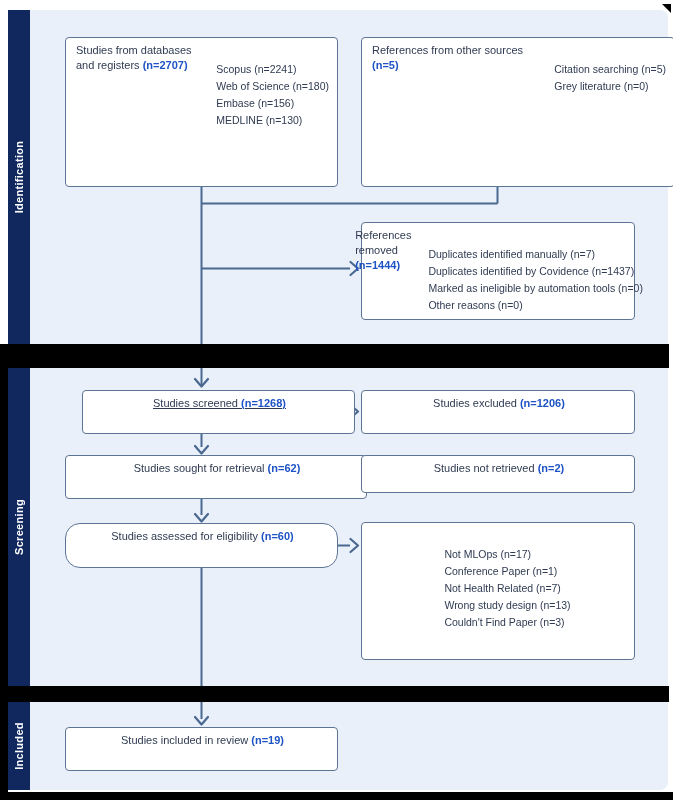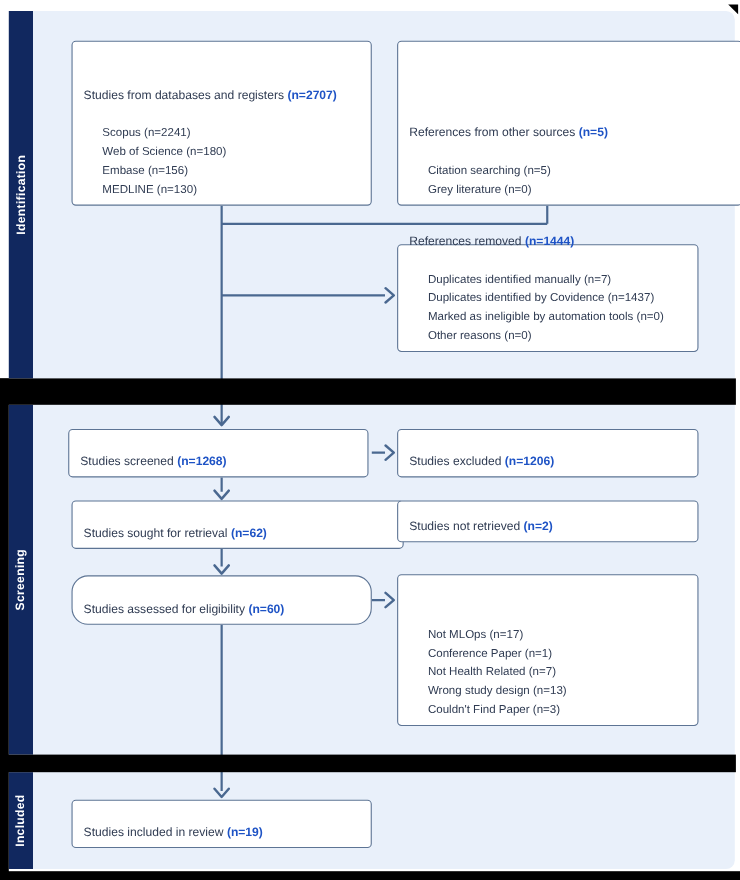--- a/index.html
+++ b/index.html
@@ -33,21 +33,21 @@
     letter-spacing: 0.3px;
     white-space: nowrap;
   }
   .connectors { position: absolute; left: 0; top: 0; z-index: 2; }
   .box {
     position: absolute;
     background: #ffffff;
     border: 1.5px solid #5d7494;
     border-radius: 4px;
     box-sizing: border-box;
-    display: flex; flex-direction: column; justify-content: flex-end;
+    display: flex; flex-direction: row; justify-content: center;
     padding: 5px 8px 5px 10px;
     color: #2f3b52;
     z-index: 3;
   }
   .heading { font-size: 11px; line-height: 15px; }
   .count { color: #1e53c5; font-weight: bold; }
   .items { margin-top: 18px; }
   .item { font-size: 10.5px; line-height: 17px; padding-left: 17px; white-space: nowrap; }
   .bar { position: absolute; background: #000000; z-index: 5; }
   .corner-mark {
@@ -111,21 +111,21 @@
   <div class="box" style="left:361px; top:222px; width:274px; height:98px;">
     <div class="heading"><span>References removed</span> <span class="count">(n=1444)</span></div>
     <div class="items">
       <div class="item">Duplicates identified manually (n=7)</div>
       <div class="item">Duplicates identified by Covidence (n=1437)</div>
       <div class="item">Marked as ineligible by automation tools (n=0)</div>
       <div class="item">Other reasons (n=0)</div>
     </div>
   </div>
 
-  <div class="box" style="left:62px; top:390px; width:273px; height:44px;">
+  <div class="box" style="left:82px; top:390px; width:273px; height:44px;text-decoration:underline;">
     <div class="heading"><span>Studies screened</span> <span class="count">(n=1268)</span></div>
   </div>
 
   <div class="box" style="left:361px; top:390px; width:274px; height:44px;">
     <div class="heading"><span>Studies excluded</span> <span class="count">(n=1206)</span></div>
   </div>
 
   <div class="box" style="left:65px; top:455px; width:302px; height:44px;">
     <div class="heading"><span>Studies sought for retrieval</span> <span class="count">(n=62)</span></div>
   </div>

